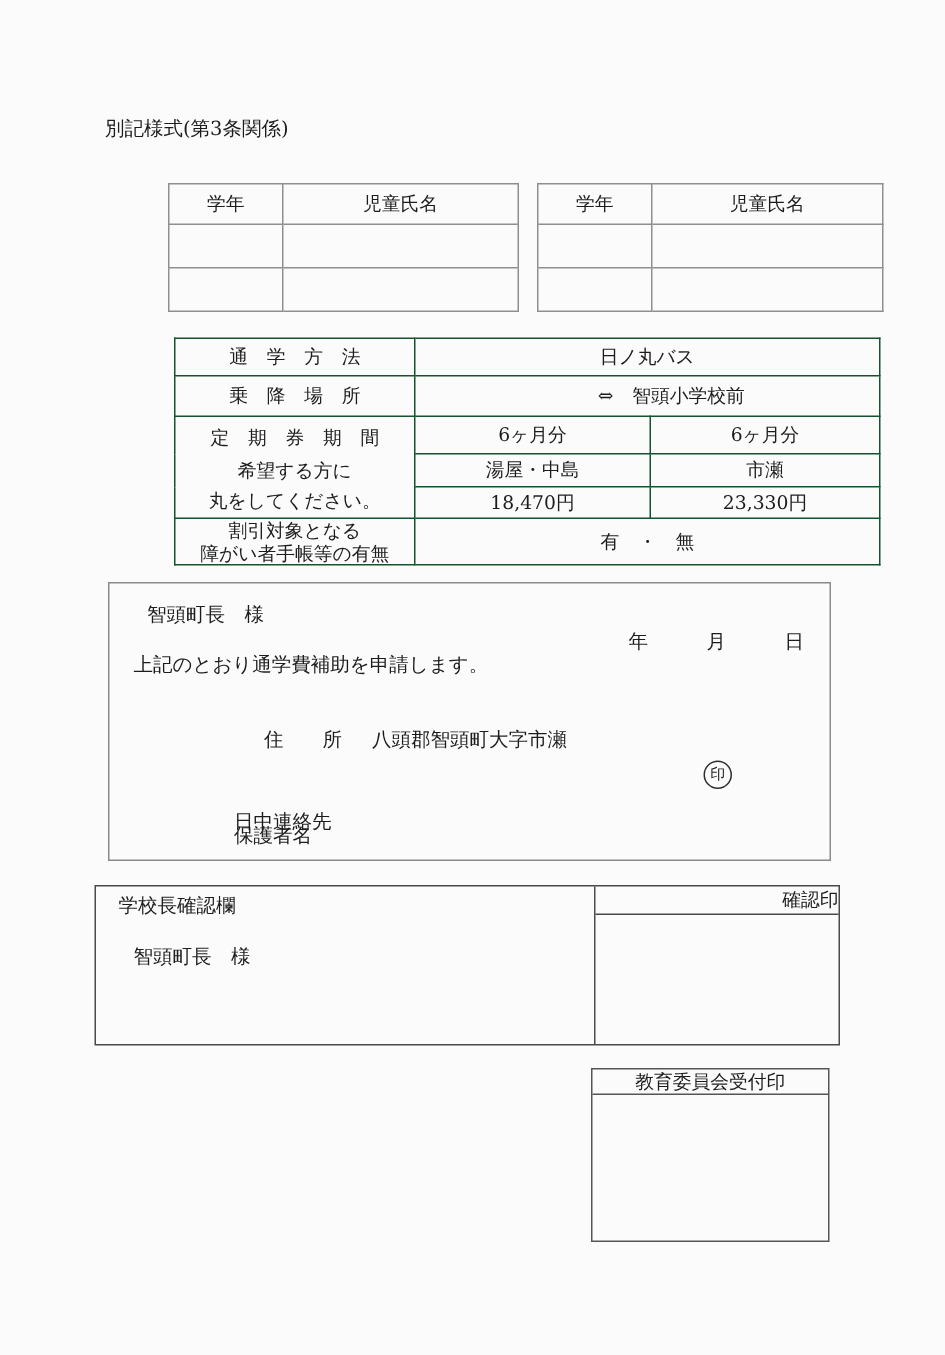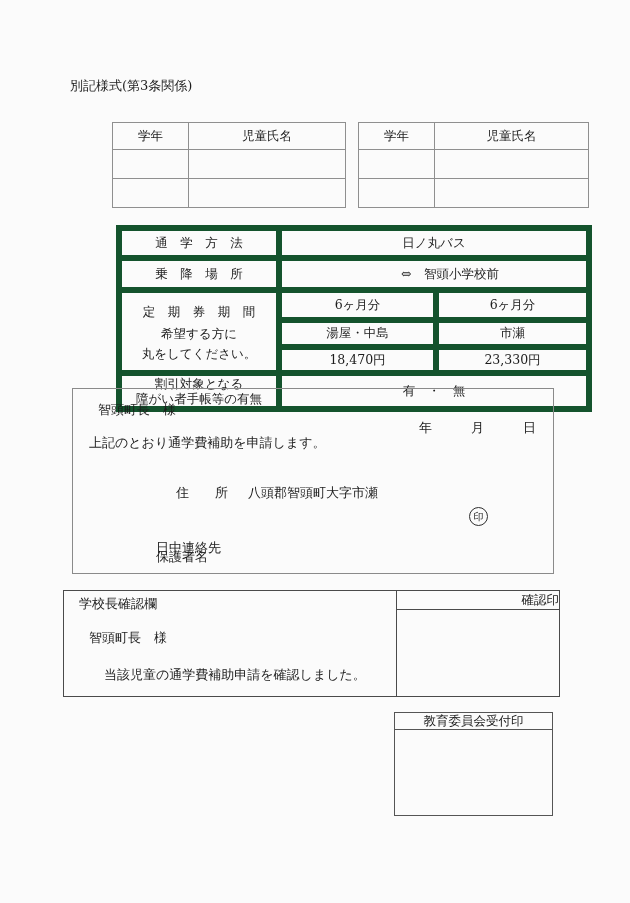--- a/index.html
+++ b/index.html
@@ -20,21 +20,21 @@
   .student-table{position:absolute;top:122px;font-size:12.5px;}
   .student-table.left{left:76px;width:234px;}
   .student-table.right{left:322px;width:231px;}
   .student-table td{border:1px solid #8f8f8f;text-align:center;vertical-align:middle;padding:0;}
   .student-table tr.hdr td{height:26px;}
   .student-table tr.body td{height:28px;}
   .student-table col.c-grade{width:76px;}
 
   
   .commute-table{position:absolute;left:80px;top:225px;width:470px;font-size:12.5px;}
-  .commute-table td{border:6px solid #14532d;text-align:center;vertical-align:middle;padding:0;}
+  .commute-table td{border:1px solid #14532d;text-align:center;vertical-align:middle;padding:0;}
   .commute-table tr.r1 td{height:24px;}
   .commute-table tr.r2 td{height:26px;}
   .commute-table tr.r3 td{height:24px;}
   .commute-table tr.r4 td{height:21px;}
   .commute-table tr.r5 td{height:20px;}
   .commute-table tr.r6 td{height:28px;}
   .commute-table col.c-label{width:160px;}
   .commute-table col.c-a{width:157px;}
   .commute-table col.c-b{width:153px;}
   .commute-table .stop-value{padding-left:32px;}
@@ -63,21 +63,21 @@
   .pb-left{position:relative;flex:1;}
   .pb-left .abs{position:absolute;white-space:nowrap;}
   .p-title{left:15px;top:4px;font-family:Liberation Serif, serif;}
   .p-addressee{left:25px;top:38px;}
   .p-statement{left:40px;top:75px;}
   .pb-right{width:163px;border-left:1px solid #4a4a4a;box-sizing:border-box;}
   .pb-seal-header{height:18px;line-height:18px;text-align:right;font-size:12.5px;
                   border-bottom:1px solid #4a4a4a;}
 
   
-  .board-box{position:absolute;left:394px;top:712px;width:159px;height:104px;
+  .board-box{position:absolute;left:394px;top:712px;width:159px;height:116px;
              border:1px solid #555;box-sizing:border-box;}
   .bb-header{height:16px;line-height:16px;text-align:center;font-size:12.5px;
              border-bottom:1px solid #555;}
 </style>
 </head>
 <body>
 
 <div class="page">
 
   <div class="form-note">別記様式(第3条関係)</div>
@@ -174,21 +174,20 @@
     <div class="abs a-addr-value">八頭郡智頭町大字市瀬</div>
     <div class="abs a-guardian">保護者名</div>
     <div class="abs seal-circle">印</div>
     <div class="abs a-contact">日中連絡先</div>
   </div>
 
   <div class="principal-box">
     <div class="pb-left">
       <div class="abs p-title">学校長確認欄</div>
       <div class="abs p-addressee">智頭町長　様</div>
-      <div class="abs p-statement">当該児童の通学費補助申請を確認しました。</div>
     </div>
     <div class="pb-right">
       <div class="pb-seal-header">確認印</div>
       <div></div>
     </div>
   </div>
 
   <div class="board-box">
     <div class="bb-header">教育委員会受付印</div>
     <div></div>

